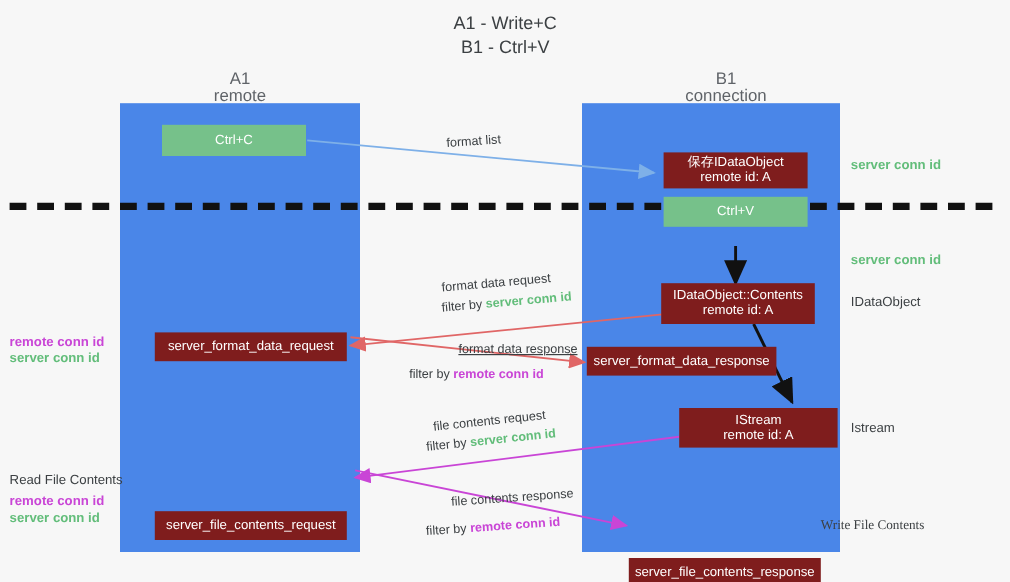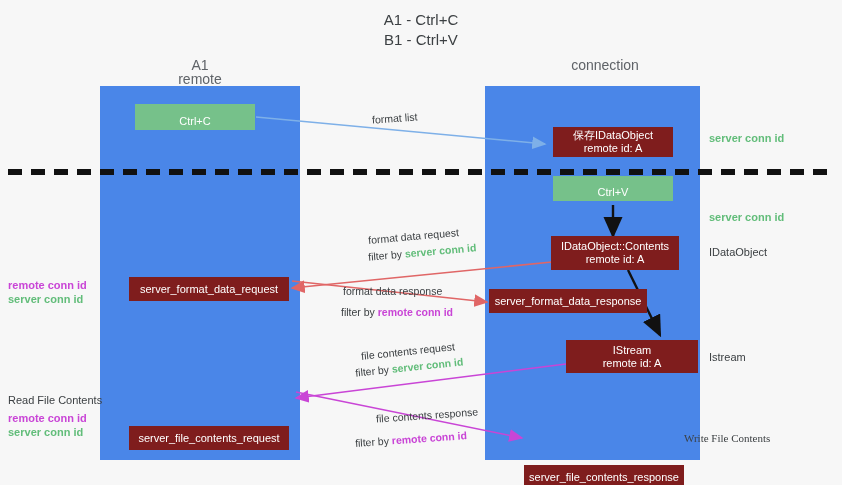--- a/index.html
+++ b/index.html
@@ -31,21 +31,21 @@
   .lane{background:#4a86e8;}
 
   
   .box{
     box-sizing:border-box;
     display:flex;align-items:center;justify-content:center;
     text-align:center;color:#ffffff;
     font-size:11px;line-height:13px;
     padding:2px 4px;
   }
-  .box.green{background:#76c893;background:#7bc47f;align-items:flex-end;}
+  .box.green{background:#76c893;background:#7bc47f;}
   .box.green{background:#76c18a;}
   .box.orange{background:#7f1d1d;}
   .box .two span{display:block;}
 
   
   .lbl{font-size:11px;line-height:14px;}
   .lbl.green{color:#62bd7a;font-weight:bold;}
   .lbl.magenta{color:#c945d6;font-weight:bold;}
   .lbl.dark{color:#3c4043;}
   .lbl.multi span{display:block;}
@@ -56,29 +56,30 @@
   .cap .m{color:#c945d6;font-weight:bold;}
 
   svg.overlay{position:absolute;left:0;top:0;width:842px;height:485px;pointer-events:none;}
 </style>
 </head>
 <body>
 
 <div id="stage">
 
   <div class="abs title">
-    <div>A1 - Ctrl+C</div>
+    <div>A1 - Write+C</div>
     <div>B1 - Ctrl+V</div>
   </div>
 
   <div class="abs colhead" style="left:120px;top:58px;width:160px;">
     <span class="l1">A1</span>
     <span class="l2">remote</span>
   </div>
   <div class="abs colhead" style="left:525px;top:58px;width:160px;">
+    <span class="l1">B1</span>
     <span class="l2">connection</span>
   </div>
 
   <div class="abs lane" style="left:100px;top:86px;width:200px;height:374px;"></div>
   <div class="abs lane" style="left:485px;top:86px;width:215px;height:374px;"></div>
 
   <svg class="overlay" viewBox="0 0 842 485">
     <defs>
       <marker id="ar-blue" markerWidth="9" markerHeight="8" refX="8" refY="4" orient="auto">
         <path d="M0,0 L9,4 L0,8 z" fill="#7eb0e8"></path>
@@ -115,21 +116,21 @@
     <span>Ctrl+C</span>
   </div>
 
   <div class="abs box orange" style="left:553px;top:127px;width:120px;height:30px;">
     <div class="two">
       <span>保存IDataObject</span>
       <span>remote id: A</span>
     </div>
   </div>
 
-  <div class="abs box green" style="left:553px;top:176px;width:120px;height:25px;">
+  <div class="abs box green" style="left:553px;top:164px;width:120px;height:25px;">
     <span>Ctrl+V</span>
   </div>
 
   <div class="abs box orange" style="left:551px;top:236px;width:128px;height:34px;">
     <div class="two">
       <span>IDataObject::Contents</span>
       <span>remote id: A</span>
     </div>
   </div>
 
@@ -174,21 +175,21 @@
     <span class="lbl green">server conn id</span>
   </div>
 
   <div class="abs cap" style="left:372px;top:112px;transform:rotate(-4deg);">format list</div>
 
   <div class="abs cap" style="left:368px;top:230px;transform:rotate(-5deg);">format data request</div>
   <div class="abs cap" style="left:368px;top:246px;transform:rotate(-5deg);">
     <span>filter by </span><span class="g">server conn id</span>
   </div>
 
-  <div class="abs cap" style="left:343px;top:285px;">format data response</div>
+  <div class="abs cap" style="left:382px;top:285px;text-decoration:underline;">format data response</div>
   <div class="abs cap" style="left:341px;top:306px;">
     <span>filter by </span><span class="m">remote conn id</span>
   </div>
 
   <div class="abs cap" style="left:361px;top:345px;transform:rotate(-6deg);">file contents request</div>
   <div class="abs cap" style="left:355px;top:361px;transform:rotate(-6deg);">
     <span>filter by </span><span class="g">server conn id</span>
   </div>
 
   <div class="abs cap" style="left:376px;top:409px;transform:rotate(-4deg);">file contents response</div>

